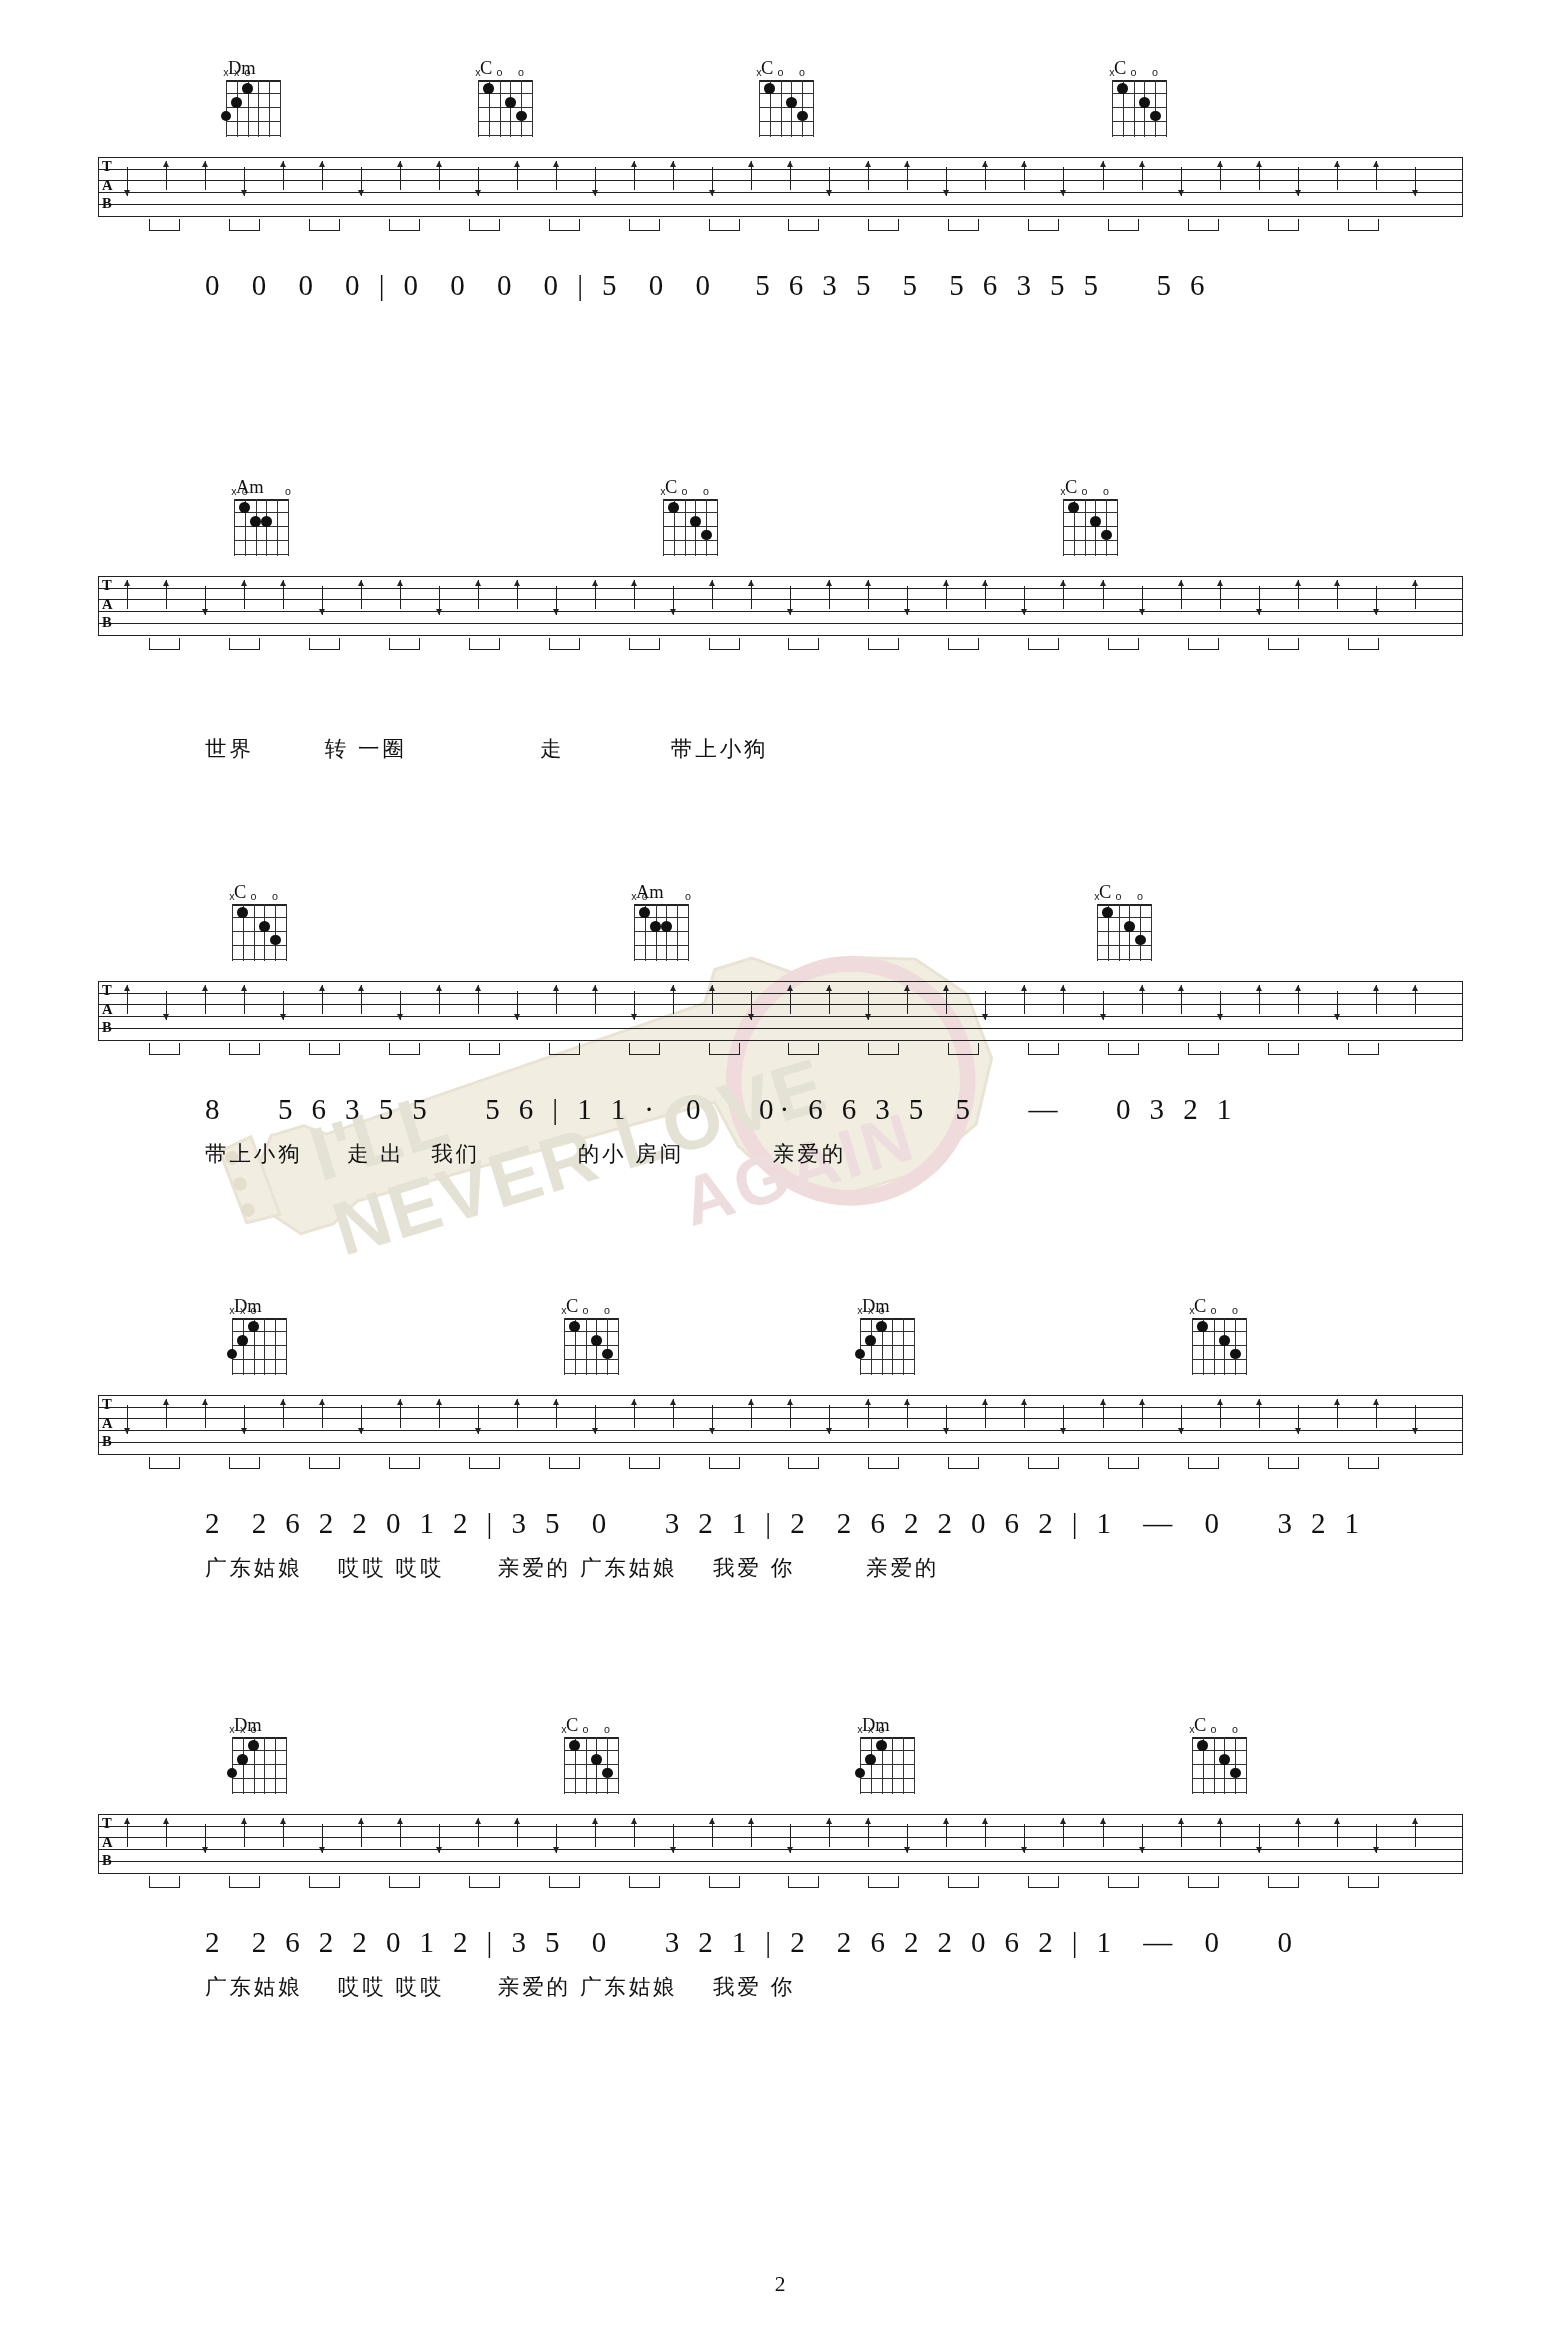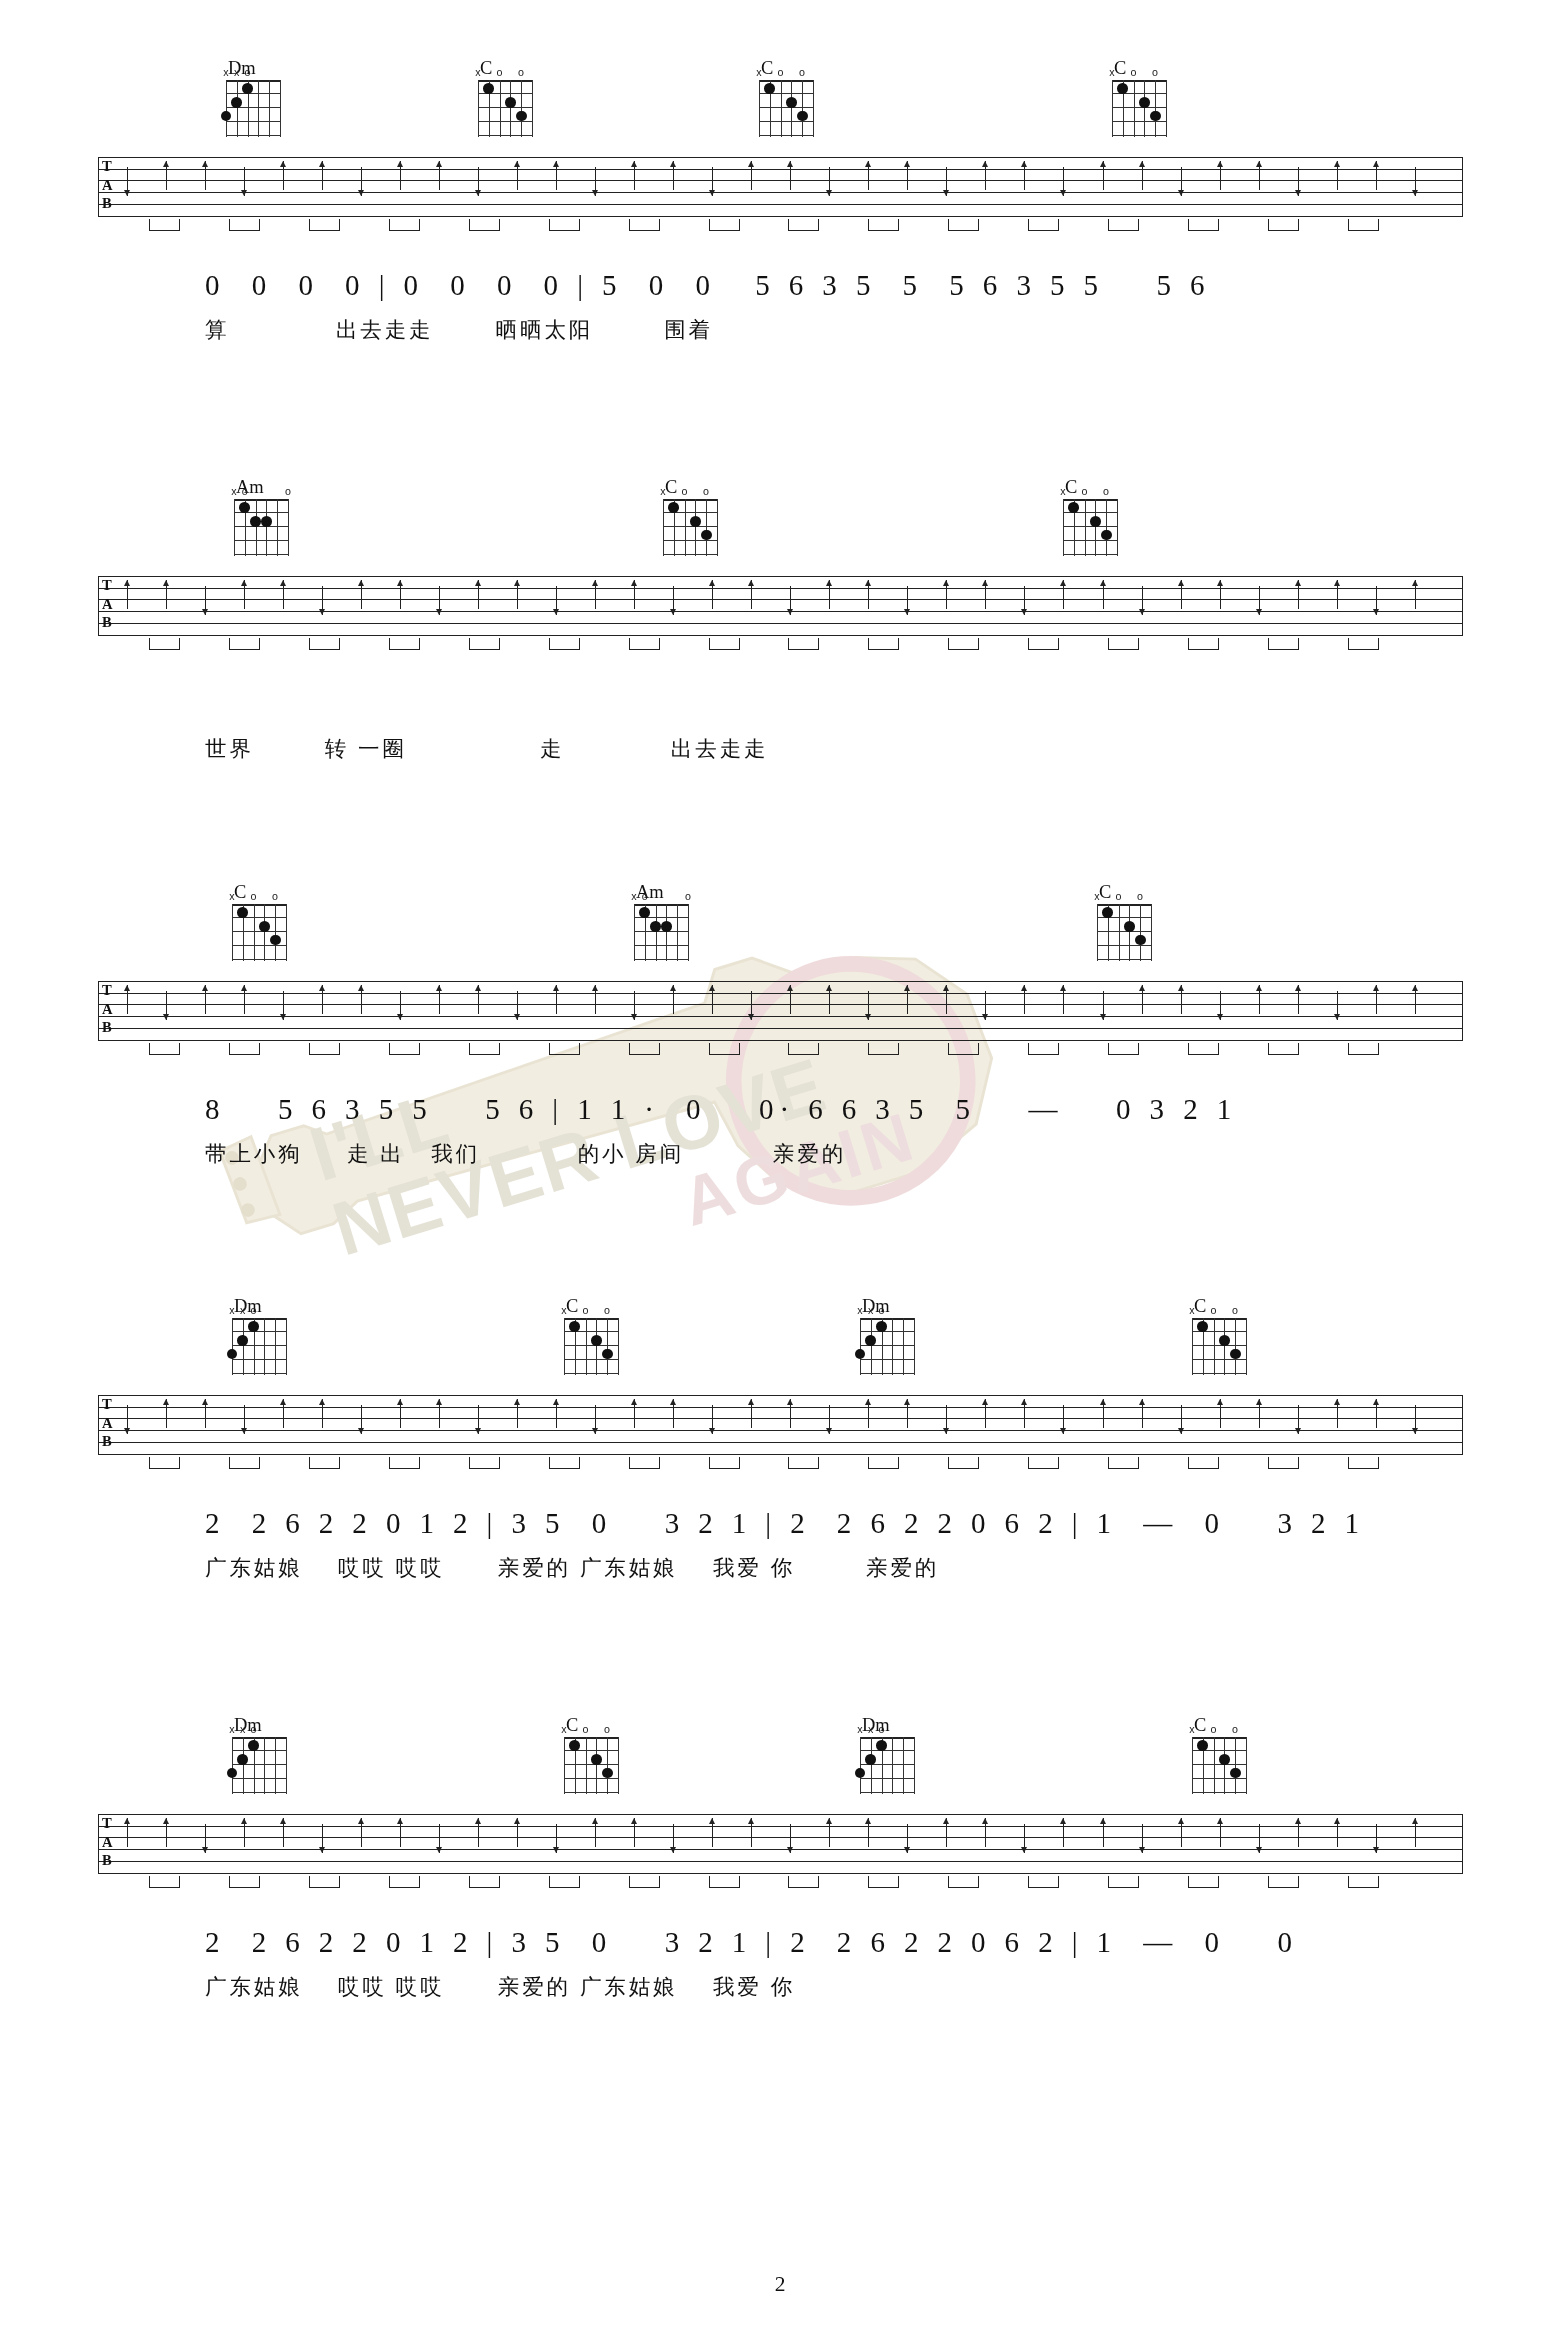--- a/index.html
+++ b/index.html
@@ -367,21 +367,20 @@
           <div class="beam" style="left: 690px; top: 62px; width: 29px;"></div>
           <div class="beam" style="left: 770px; top: 62px; width: 29px;"></div>
           <div class="beam" style="left: 850px; top: 62px; width: 29px;"></div>
           <div class="beam" style="left: 930px; top: 62px; width: 29px;"></div>
           <div class="beam" style="left: 1010px; top: 62px; width: 29px;"></div>
           <div class="beam" style="left: 1090px; top: 62px; width: 29px;"></div>
           <div class="beam" style="left: 1170px; top: 62px; width: 29px;"></div>
           <div class="beam" style="left: 1250px; top: 62px; width: 29px;"></div>
         </div>
         <div class="numrow" style="top: 210px; left: 205px; width: 1297px; letter-spacing: 5.9px;">0  0  0  0 | 0  0  0  0 | 5  0  0   5 6 3 5  5  5 6 3 5 5    5 6</div>
-        <div class="lyricrow" style="top: 256px; left: 205px; width: 1297px; letter-spacing: 2.9px;">算            出去走走       晒晒太阳        围着</div>
       </div>
       <div class="system" style="top: 478px; height: 410px;">
         <div class="chord" style="left: 234px; top: 0px;">
           <div class="cname">Am</div>
           <div class="grid">
             <div class="nut"></div>
             <div class="vline" style="left: 0px;"></div>
             <div class="vline" style="left: 10.7px;"></div>
             <div class="vline" style="left: 21.5px;"></div>
             <div class="vline" style="left: 32px;"></div>
@@ -507,21 +506,21 @@
           <div class="beam" style="left: 611px; top: 62px; width: 29px;"></div>
           <div class="beam" style="left: 690px; top: 62px; width: 29px;"></div>
           <div class="beam" style="left: 770px; top: 62px; width: 29px;"></div>
           <div class="beam" style="left: 850px; top: 62px; width: 29px;"></div>
           <div class="beam" style="left: 930px; top: 62px; width: 29px;"></div>
           <div class="beam" style="left: 1010px; top: 62px; width: 29px;"></div>
           <div class="beam" style="left: 1090px; top: 62px; width: 29px;"></div>
           <div class="beam" style="left: 1170px; top: 62px; width: 29px;"></div>
           <div class="beam" style="left: 1250px; top: 62px; width: 29px;"></div>
         </div>
-        <div class="lyricrow" style="top: 256px; left: 205px; width: 1297px; letter-spacing: 2.9px;">世界        转 一圈               走            出去走走</div>
+        <div class="lyricrow" style="top: 256px; left: 205px; width: 1297px; letter-spacing: 2.9px;">世界        转 一圈               走            带上小狗</div>
       </div>
       <div class="system" style="top: 883px; height: 410px;">
         <div class="chord" style="left: 232px; top: 0px;">
           <div class="cname">C</div>
           <div class="grid">
             <div class="nut"></div>
             <div class="vline" style="left: 0px;"></div>
             <div class="vline" style="left: 10.7px;"></div>
             <div class="vline" style="left: 21.5px;"></div>
             <div class="vline" style="left: 32px;"></div>

